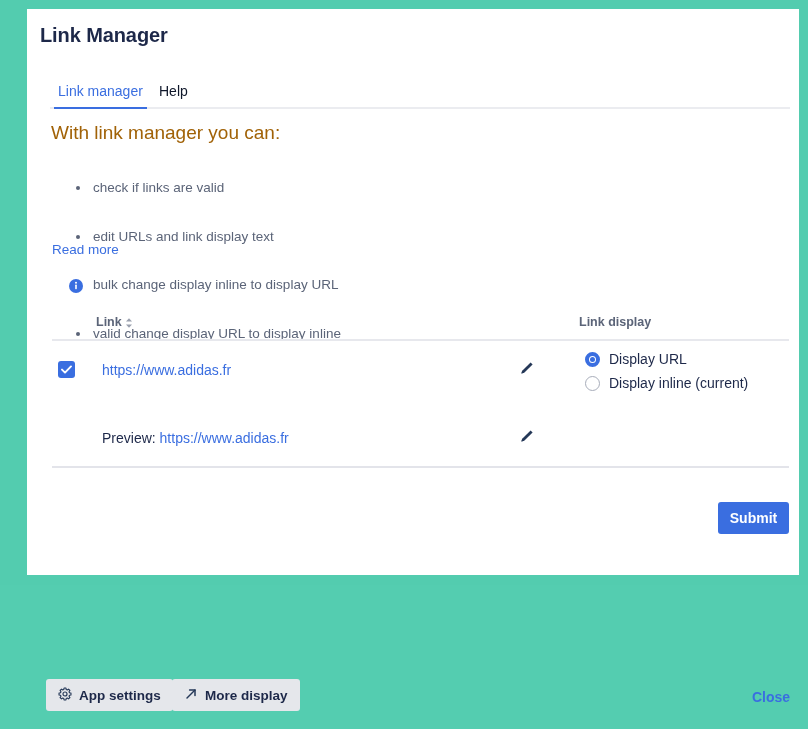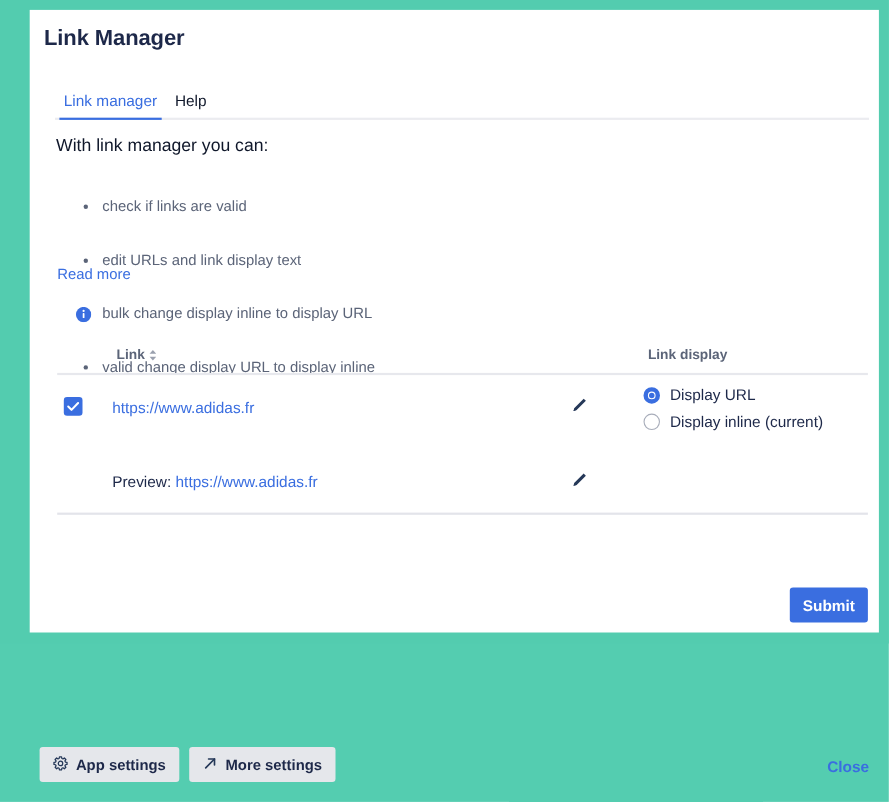--- a/index.html
+++ b/index.html
@@ -84,23 +84,23 @@
   .tab-idle {
     left: 105px;
     color: #0f172a;
   }
 
   
   .intro {
     position: absolute;
     left: 24px;
     top: 114px;
-    font-size: 16px;
-    line-height: 20px;
-    color: #0f172a;
+    font-size: 19px;
+    line-height: 20px;
+    color: #a16207;
   }
   .bullets {
     position: absolute;
     left: 44px;
     top: 141px;
     margin: 0;
     padding-left: 20px;
     list-style: disc;
     color: #5b6478;
   }
@@ -139,21 +139,21 @@
   }
   .link-format-label {
     font-size: 14.5px;
     line-height: 20px;
     color: #3a6ee0;
   }
 
   
   .table-head {
     position: absolute;
-    left: 29px;
+    left: 19px;
     top: 304px;
     width: 737px;
     height: 22px;
     text-decoration: underline;
   }
   .th {
     position: absolute;
     top: 0;
     font-size: 12.5px;
     line-height: 18px;
@@ -300,41 +300,40 @@
     height: 32px;
     background: #3a6ee0;
     border: none;
     border-radius: 3px;
     color: #ffffff;
     font-size: 14px;
     font-weight: bold;
     font-family: "Liberation Sans", sans-serif;
     cursor: pointer;
     padding: 0;
-    margin-top: 32px;
   }
 
   
   .footer-btn {
     position: absolute;
     height: 32px;
     background: #e5e7eb;
     border: none;
     border-radius: 3px;
     color: #1d2849;
     font-size: 13.5px;
     font-weight: bold;
     font-family: "Liberation Sans", sans-serif;
     display: flex;
     align-items: center;
     gap: 7px;
     padding: 0 12px;
     cursor: pointer;
   }
-  .btn-app-settings { left: 9px; top: 670px; align-items: center; }
+  .btn-app-settings { left: 19px; top: 670px; align-items: center; }
   .btn-more-actions { left: 145px; top: 670px; }
   .close-link {
     position: absolute;
     left: 725px;
     top: 678px;
     font-size: 14px;
     line-height: 20px;
     font-weight: bold;
     color: #3a6ee0;
     text-decoration: none;
@@ -454,19 +453,19 @@
       <span>App settings</span>
     </button>
 
     <button class="footer-btn btn-more-actions">
       <span>
         <svg width="14" height="14" viewBox="0 0 14 14">
           <path d="M3 11 L11 3" stroke="#253858" stroke-width="1.5" stroke-linecap="round"></path>
           <path d="M5.6 3 L11 3 L11 8.4" fill="none" stroke="#253858" stroke-width="1.5" stroke-linecap="round" stroke-linejoin="round"></path>
         </svg>
       </span>
-      <span>More settings</span>
+      <span>More display</span>
     </button>
 
     <a class="close-link" href="#">Close</a>
 
   </div>
 </div>
 
 </body></html>

